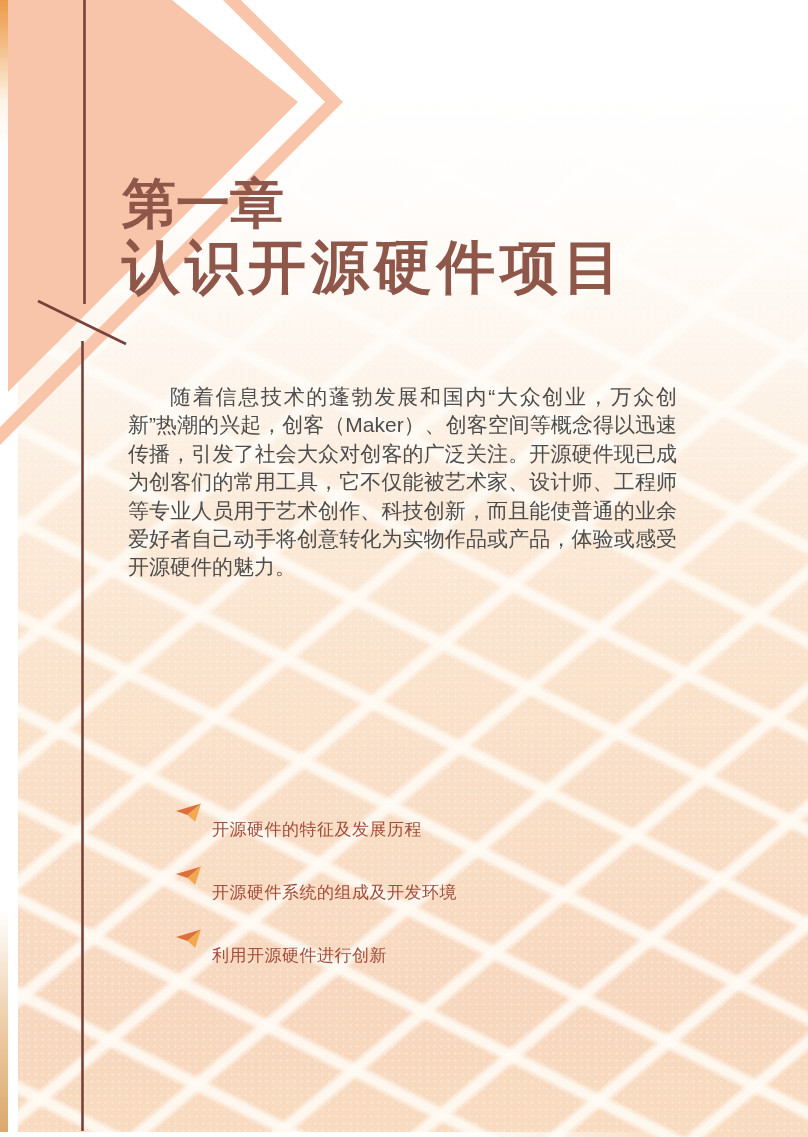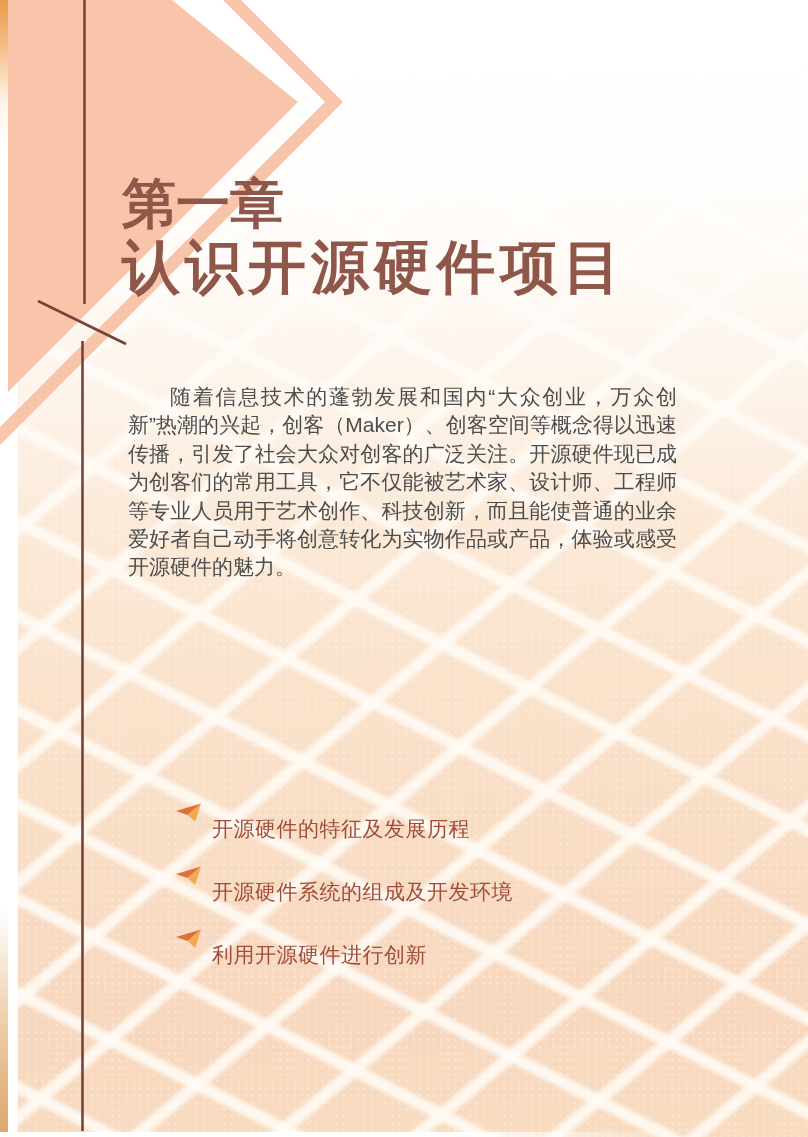--- a/index.html
+++ b/index.html
@@ -60,21 +60,21 @@
     text-align:justify;
     margin-top:14px;
   }
   .intro p{margin:0;text-indent:2em;}
   .topics{position:absolute;left:176px;top:800px;}
   .topic-item{
     display:flex;align-items:center;gap:11px;
     height:26px;margin-bottom:37px;
   }
   .topic-label{
-    font-size:21px;color:#a24c3a;letter-spacing:0.5px;white-space:nowrap;margin-top:32px;
+    font-size:17px;color:#a24c3a;letter-spacing:0.5px;white-space:nowrap;margin-top:32px;
   }
   .plane{width:25px;height:20px;flex:0 0 auto;}
 </style>
 </head>
 <body>
 
 <div class="page">
 
   <div class="bg-grid"></div>
   <div class="bg-fade"></div>

